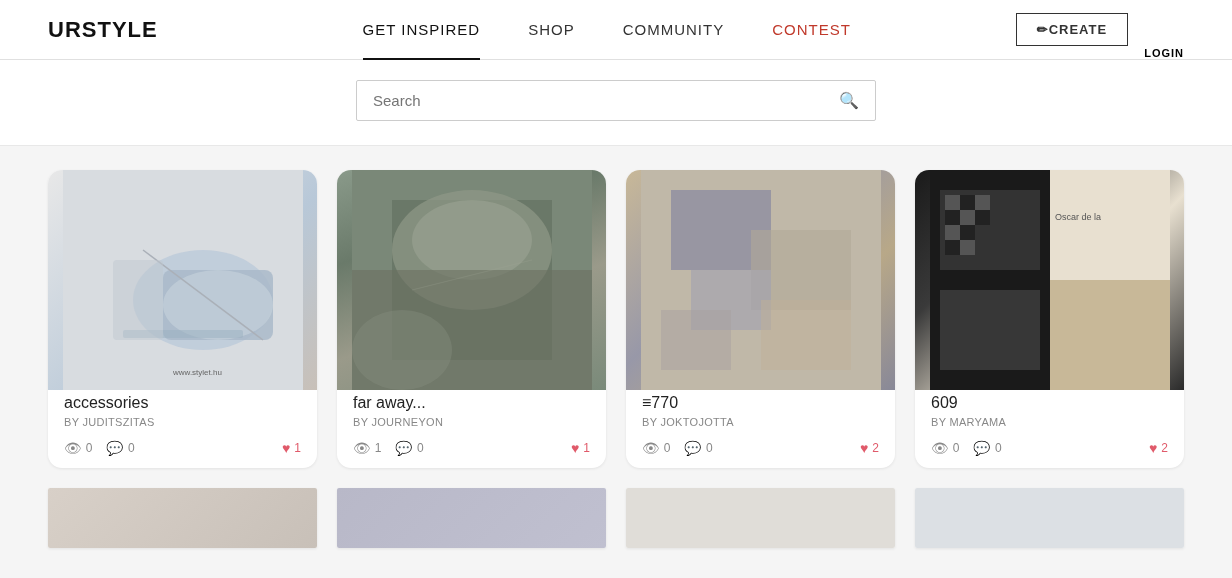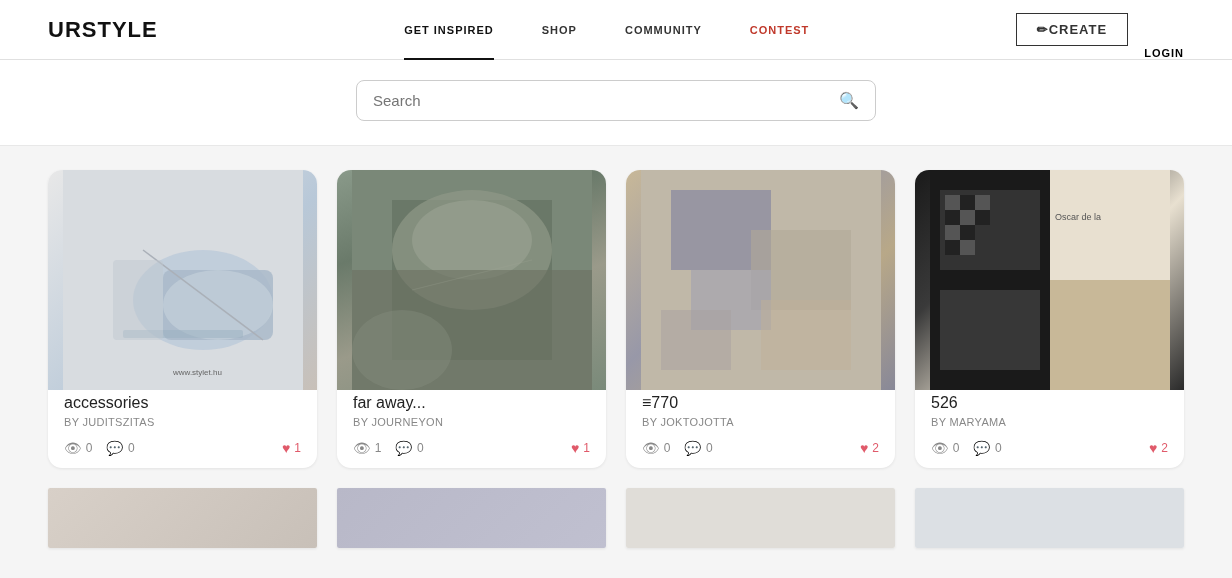--- a/index.html
+++ b/index.html
@@ -24,22 +24,22 @@
       margin-right: 40px;
     }
     .nav {
       display: flex;
       align-items: center;
       gap: 0;
       flex: 1;
       justify-content: center;
     }
     .nav-item {
-      font-size: 11px;
-      font-weight: 700;
+      font-size: 15px;
+      font-weight: 400;
       letter-spacing: 1px;
       color: #333;
       text-transform: uppercase;
       padding: 0 24px;
       height: 60px;
       display: flex;
       align-items: center;
       cursor: pointer;
       position: relative;
       text-decoration: none;
@@ -90,21 +90,21 @@
       background: #fff;
       display: flex;
       justify-content: center;
       padding: 20px 0 24px 0;
       border-bottom: 1px solid #e8e8e8;
     }
     .search-box {
       display: flex;
       align-items: center;
       border: 1.5px solid #ccc;
-      border-radius: 8px;
+      border-radius: 2px;
       width: 520px;
       padding: 10px 16px;
       background: #fff;
     }
     .search-input {
       flex: 1;
       border: none;
       outline: none;
       font-size: 15px;
       color: #333;
@@ -364,21 +364,21 @@
           <rect x="45" y="40" width="15" height="15" fill="#222"></rect>
           <rect x="15" y="55" width="15" height="15" fill="#555"></rect>
           <rect x="30" y="55" width="15" height="15" fill="#222"></rect>
           <rect x="15" y="70" width="15" height="15" fill="#222"></rect>
           <rect x="30" y="70" width="15" height="15" fill="#555"></rect>
           <rect x="10" y="120" width="100" height="80" fill="#444" opacity="0.7"></rect>
           <text x="125" y="50" font-size="9" fill="#555" font-family="Arial">Oscar de la</text>
         </svg>
       </div>
       <div class="card-body">
-        <div class="card-title">526</div>
+        <div class="card-title">609</div>
         <div class="card-author">by MARYAMA</div>
         <div class="card-stats">
           <span class="stat">
             <span class="stat-icon">👁</span>
             <span>0</span>
           </span>
           <span class="stat">
             <span class="stat-icon">💬</span>
             <span>0</span>
           </span>

